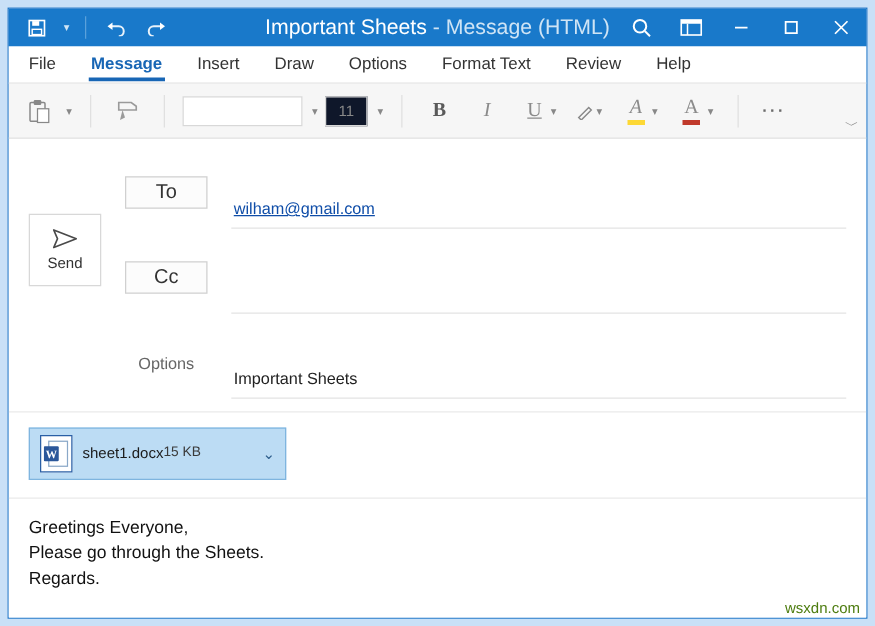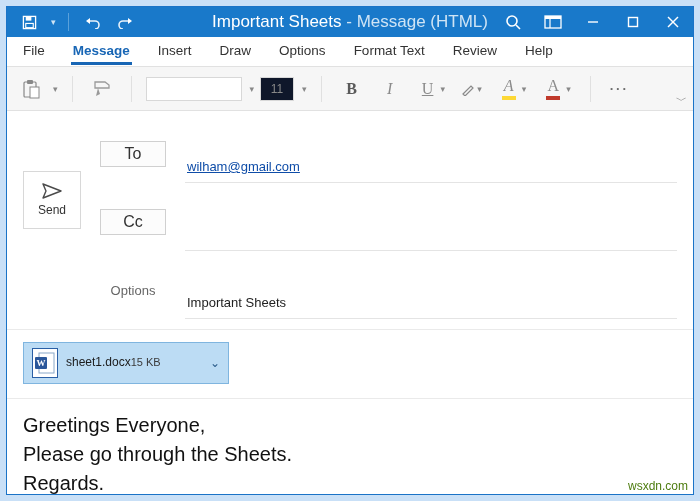--- a/index.html
+++ b/index.html
@@ -114,21 +114,21 @@
     display:flex; align-items:center; gap:8px; padding:0 8px; position:relative;
   }
   .attach .doc {
     width:26px; height:30px; background:#fff; border:1px solid #2a5fa5;
     display:flex; align-items:center; justify-content:center;
   }
   .attach .meta { display:flex; flex-direction:row; line-height:1.15; font-size:12px; color:#1b1b1b;}
   .attach .meta .size { color:#3a3a3a; font-size:11px;}
   .attach .dd { margin-left:auto; color:#2b5c8a; font-size:12px; }
   .divider2 { height:1px; background:#eaeaea; margin:14px -16px 12px; }
-  .body { font-size:20px; color:#111; line-height:1.45; }
+  .body { font-size:14px; color:#111; line-height:1.45; }
   .watermark { position:fixed; right:12px; bottom:8px; font-size:12px; color:#4d7c0f;}
 </style>
 </head>
 <body>
 
 <div class="window">
 
   <div class="titlebar">
     <div class="qat">
       <div class="qatbtn">

